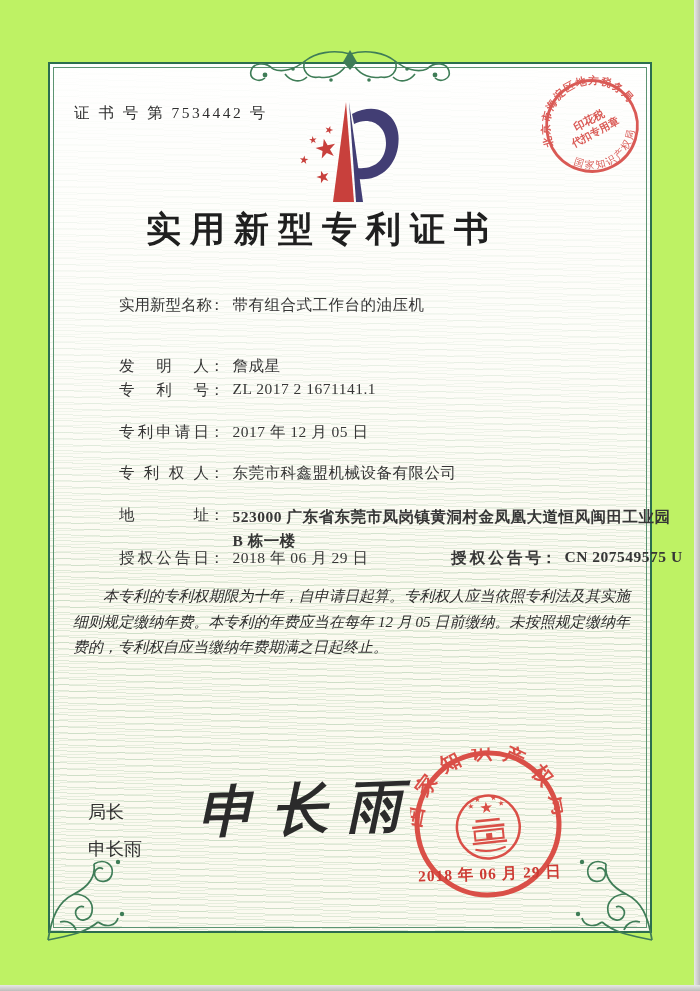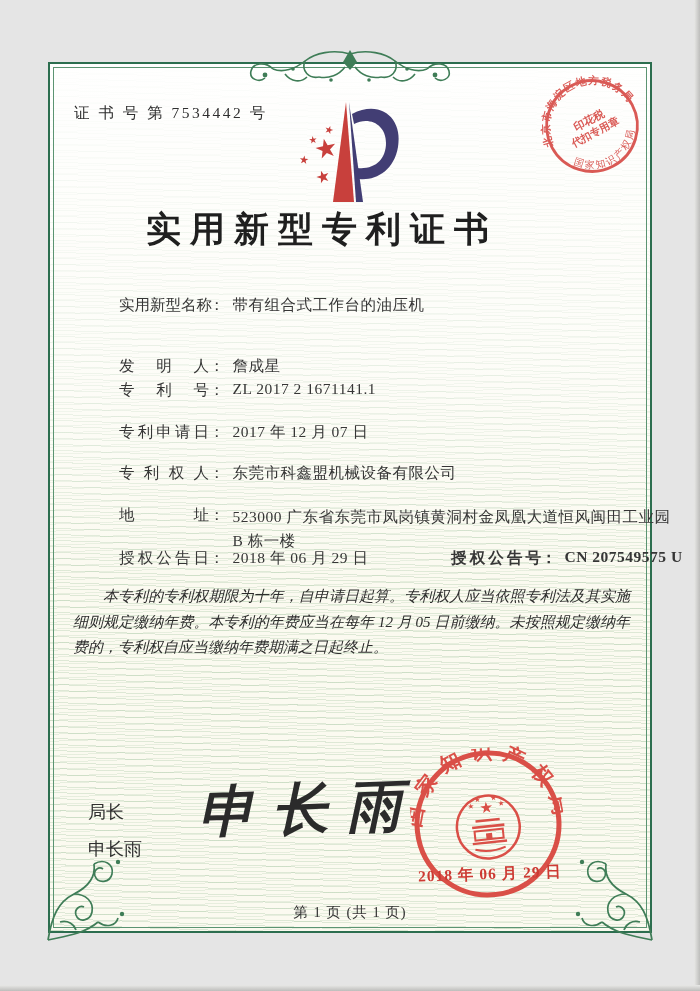--- a/index.html
+++ b/index.html
@@ -1,21 +1,21 @@
 <!DOCTYPE html>
 <html><head>
 <meta charset="utf-8">
 <style>
   html,body{margin:0;padding:0;}
   body{
     width:700px;height:991px;position:relative;background:#ffffff;
     font-family:"Liberation Serif","DejaVu Serif",serif;color:#333;
     overflow:hidden;
   }
-  .sheet{position:absolute;inset:0;background:#e5e5e5;}
+  .sheet{position:absolute;inset:0;background:#bef264;}
   
   .scan-right{position:absolute;right:0;top:0;width:6px;height:100%;background:linear-gradient(90deg,#e8e8e6,#bdbdbb);}
   .scan-bottom{position:absolute;left:0;bottom:0;width:100%;height:6px;background:linear-gradient(180deg,#e8e8e6,#bdbdbb);}
 
   
   .frame{
     position:absolute;left:48px;top:62px;width:604px;height:871px;
     border:2px solid #2c6e4f;box-sizing:border-box;
     background:
       linear-gradient(180deg, rgba(255,255,255,.95), rgba(255,255,255,.5) 36%, rgba(255,255,255,0) 60%),
@@ -44,21 +44,21 @@
   .title{
     position:absolute;left:0;top:206px;width:644px;text-align:center;
     font-size:35px;font-weight:bold;letter-spacing:9px;color:#1f1f1f;
   }
 
   .fields{position:absolute;left:75px;top:0;width:560px;font-size:15.5px;color:#363636;}
   .frow{position:absolute;left:0;white-space:nowrap;margin-left:44px;}
   .flabel{display:inline-block;width:90px;text-align:justify;text-align-last:justify;vertical-align:top;}
   .fcolon{vertical-align:top;}
   .fvalue{margin-left:8px;vertical-align:top;letter-spacing:.5px;}
-  .frow.address .fvalue{display:inline-block;width:440px;white-space:normal;line-height:24px;}
+  .frow.address .fvalue{display:inline-block;width:440px;white-space:normal;line-height:24px;font-weight:bold;}
   .col-right{position:absolute;left:332px;top:0;white-space:nowrap;font-weight:bold;}
   .col-right .flabel{width:90px;}
 
   .paragraphs{
     position:absolute;left:73px;top:584px;width:557px;
     font-size:15px;line-height:25.5px;color:#2d2d2d;text-align:justify;
     font-style:italic;
   }
   .paragraphs p{margin:0;text-indent:2em;}
 
@@ -169,21 +169,21 @@
     <div class="frow" style="top:295px">
       <span class="flabel">实用新型名称</span><span class="fcolon">：</span><span class="fvalue">带有组合式工作台的油压机</span>
     </div>
     <div class="frow" style="top:356px">
       <span class="flabel">发明人</span><span class="fcolon">：</span><span class="fvalue">詹成星</span>
     </div>
     <div class="frow" style="top:380px">
       <span class="flabel">专利号</span><span class="fcolon">：</span><span class="fvalue">ZL 2017 2 1671141.1</span>
     </div>
     <div class="frow" style="top:422px">
-      <span class="flabel">专利申请日</span><span class="fcolon">：</span><span class="fvalue">2017 年 12 月 07 日</span>
+      <span class="flabel">专利申请日</span><span class="fcolon">：</span><span class="fvalue">2017 年 12 月 05 日</span>
     </div>
     <div class="frow" style="top:463px">
       <span class="flabel">专利权人</span><span class="fcolon">：</span><span class="fvalue">东莞市科鑫盟机械设备有限公司</span>
     </div>
     <div class="frow address" style="top:505px">
       <span class="flabel">地址</span><span class="fcolon">：</span><span class="fvalue">523000 广东省东莞市凤岗镇黄洞村金凤凰大道恒风闽田工业园 B 栋一楼</span>
     </div>
     <div class="frow" style="top:548px">
       <span class="flabel">授权公告日</span><span class="fcolon">：</span><span class="fvalue">2018 年 06 月 29 日</span>
       <span class="col-right">
@@ -221,17 +221,16 @@
       <rect x="63" y="70" width="24" height="2.6"></rect>
       <rect x="59" y="76" width="32" height="2.6"></rect>
       <rect x="61" y="81" width="28" height="9" fill="none" stroke="#d8423a" stroke-width="2"></rect>
       <rect x="72" y="84" width="6" height="6"></rect>
       <rect x="58" y="92" width="34" height="2.4"></rect>
       <path d="M60,99 Q75,104 90,99" stroke="#d8423a" stroke-width="2" fill="none"></path>
     </g>
   </svg>
   <div class="seal-date">2018 年 06 月 29 日</div>
 
-  <div class="footer">第 1 页 (共 1 页)</div>
 
   <div class="scan-right"></div>
   <div class="scan-bottom"></div>
 </div>
 
 </body></html>

